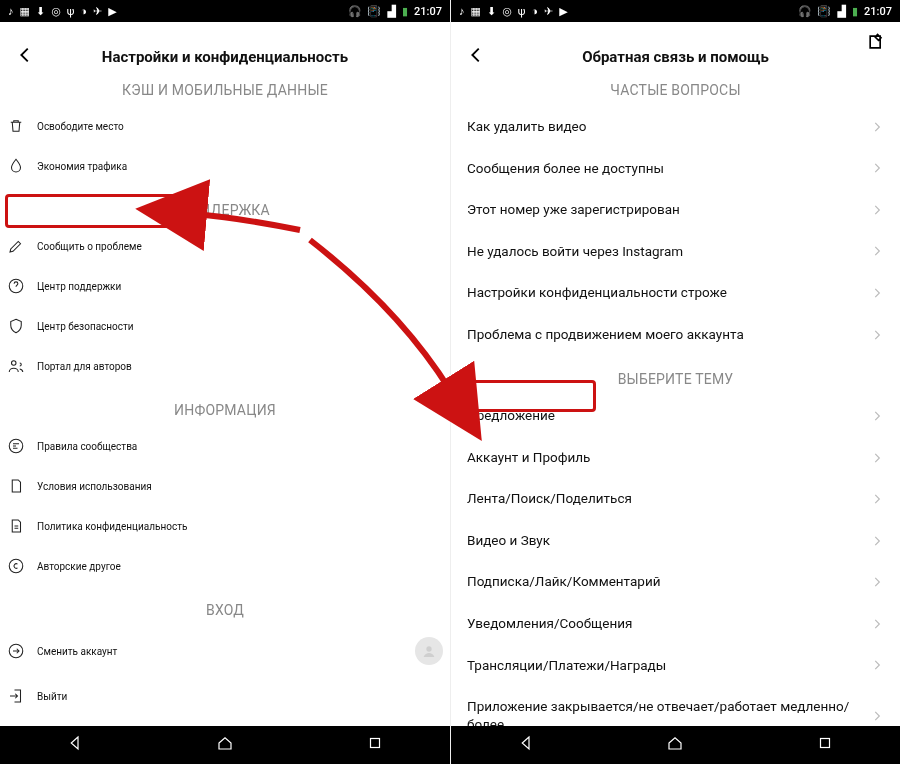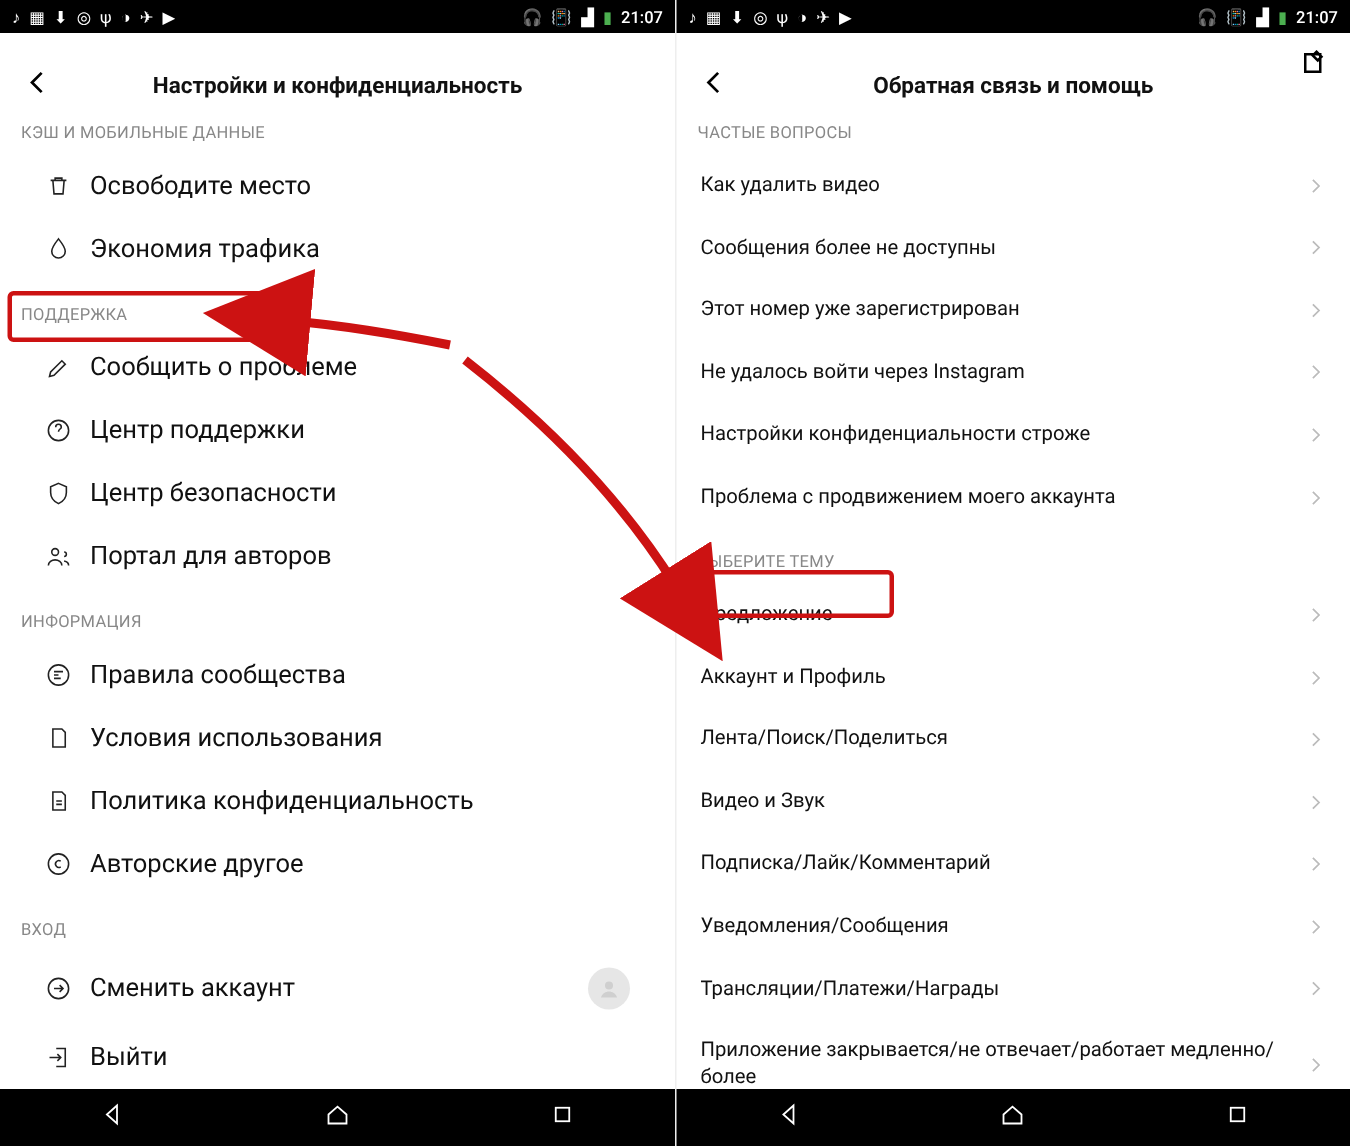--- a/index.html
+++ b/index.html
@@ -15,22 +15,22 @@
 
   
   .appheader { height: 44px; display: flex; align-items: flex-end; padding: 0 14px; position: relative; }
   .appheader .back { width: 22px; height: 22px; }
   .appheader .title { position: absolute; left: 0; right: 0; text-align: center; font-size: 15px; font-weight: 700; color: #111; pointer-events: none; }
   .appheader .action { position: absolute; right: 14px; top: 50%; transform: translateY(-50%); }
   .appheader svg { stroke: #000; fill: none; stroke-width: 2; }
 
   
   .content { flex: 1; overflow: hidden; padding: 0 0 0 0; }
-  .section-header { font-size: 11px; color: #888; padding: 16px 14px 8px; letter-spacing: 0.2px; }
-  .row { display: flex; align-items: center; padding: 11px 30px; font-size: 17px; color: #111; gap: 12px; cursor: pointer; }
+  .section-header { font-size: 14px; color: #888; padding: 16px 14px 8px; letter-spacing: 0.2px; text-align: center; }
+  .row { display: flex; align-items: center; padding: 11px 7px; font-size: 10px; color: #111; gap: 12px; cursor: pointer; }
   .row .icon { width: 18px; height: 18px; flex-shrink: 0; display: flex; align-items: center; justify-content: center; }
   .row .icon svg { width: 18px; height: 18px; stroke: #222; fill: none; stroke-width: 1.4; }
   .row .label { flex: 1; }
   .row .chev { width: 14px; height: 14px; flex-shrink: 0; }
   .row .chev svg { width: 14px; height: 14px; stroke: #bbb; fill: none; stroke-width: 2; }
   .row.plain { padding: 12px 16px; font-size: 13.5px; }
   .row.plain .label { line-height: 1.3; }
   .avatar { width: 28px; height: 28px; border-radius: 50%; background: #e6e6e6; display: flex; align-items: center; justify-content: center; }
   .avatar svg { width: 16px; height: 16px; fill: #cfcfcf; stroke: none; }
   .version { text-align: center; font-size: 11px; color: #bbb; padding: 24px 0 8px; }

